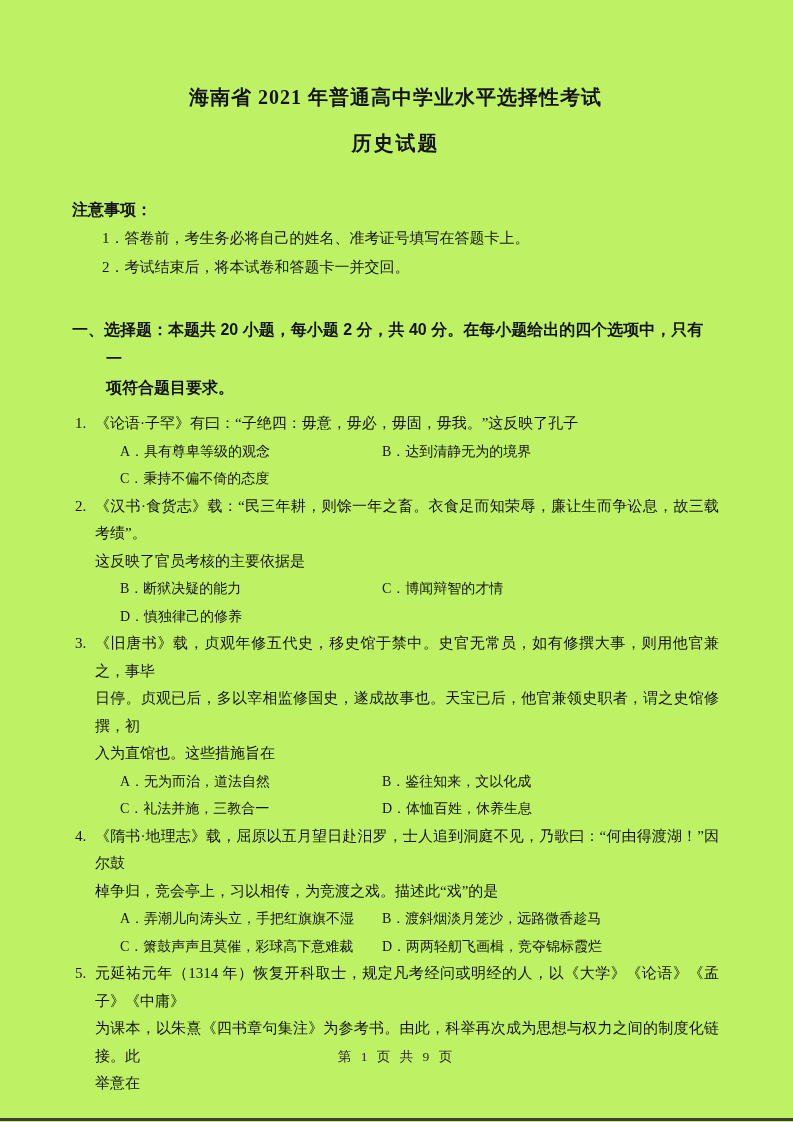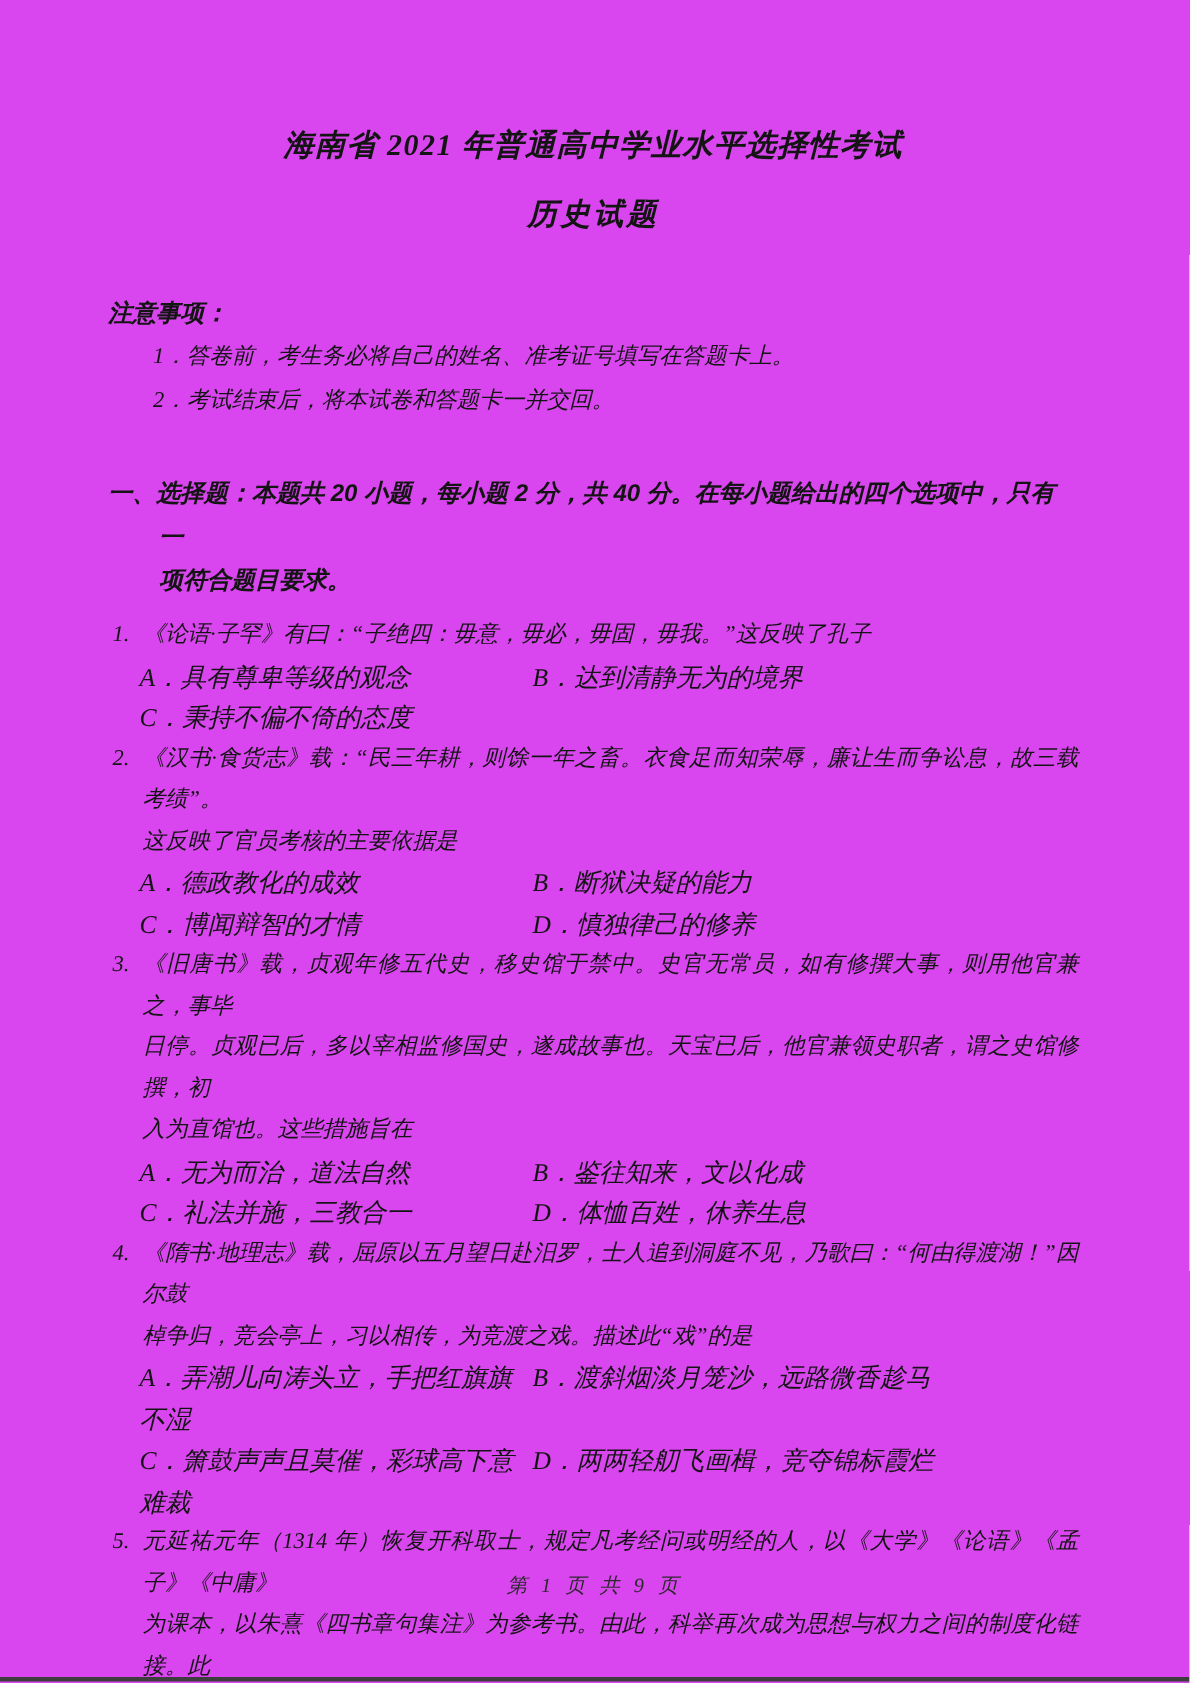--- a/index.html
+++ b/index.html
@@ -1,23 +1,22 @@
 <!DOCTYPE html>
 <html><head>
 <meta charset="utf-8">
 <style>
   html,body{margin:0;padding:0;background:#ffffff;}
   .page{
     position:relative;
     width:793px;height:1122px;
-    background:#d946ef;
+    background:#bef264;
     color:#141414;
     font-family:"Liberation Serif","DejaVu Serif",serif;
     overflow:hidden;
-    font-style:italic;
   }
   .content{padding:84px 74px 0 72px;}
   .exam-title{
     margin:0;
     font-size:20px;font-weight:bold;
     text-align:center;letter-spacing:1px;line-height:26px;
   }
   .exam-subtitle{
     margin:20px 0 0 0;
     font-size:20px;font-weight:bold;
@@ -36,23 +35,23 @@
     margin:34px 0 8px 0;
     font-family:"Liberation Sans","DejaVu Sans",sans-serif;
     font-weight:bold;font-size:16px;line-height:29px;
     padding-left:34px;text-indent:-34px;white-space:pre-line;
   }
   .question{margin:0;}
   .q-head{display:flex;font-size:15px;line-height:27.5px;padding-left:3px;}
   .q-num{flex:none;width:20px;}
   .q-stem{flex:1;white-space:pre-line;text-align:justify;}
   .opts{
-    margin-left:21px;
+    margin-left:48px;
     display:grid;grid-template-columns:262px auto;
-    font-size:17px;line-height:27.5px;
+    font-size:14px;line-height:27.5px;
   }
   .page-footer{
     position:absolute;bottom:56px;left:0;right:0;
     text-align:center;font-size:13.5px;letter-spacing:3px;color:#2a2a2a;
   }
   .bottom-line{
     position:absolute;left:0;right:0;bottom:1px;height:3px;background:#3d3d3d;
   }
 </style>
 </head>
@@ -85,21 +84,20 @@
       </div>
     </div>
 
     <div class="question">
       <div class="q-head">
         <span class="q-num">2.</span>
         <span class="q-stem">《汉书·食货志》载：“民三年耕，则馀一年之畜。衣食足而知荣辱，廉让生而争讼息，故三载考绩”。
 这反映了官员考核的主要依据是</span>
       </div>
       <div class="opts">
-        <span class="opt">A．德政教化的成效</span>
         <span class="opt">B．断狱决疑的能力</span>
         <span class="opt">C．博闻辩智的才情</span>
         <span class="opt">D．慎独律己的修养</span>
       </div>
     </div>
 
     <div class="question">
       <div class="q-head">
         <span class="q-num">3.</span>
         <span class="q-stem">《旧唐书》载，贞观年修五代史，移史馆于禁中。史官无常员，如有修撰大事，则用他官兼之，事毕

